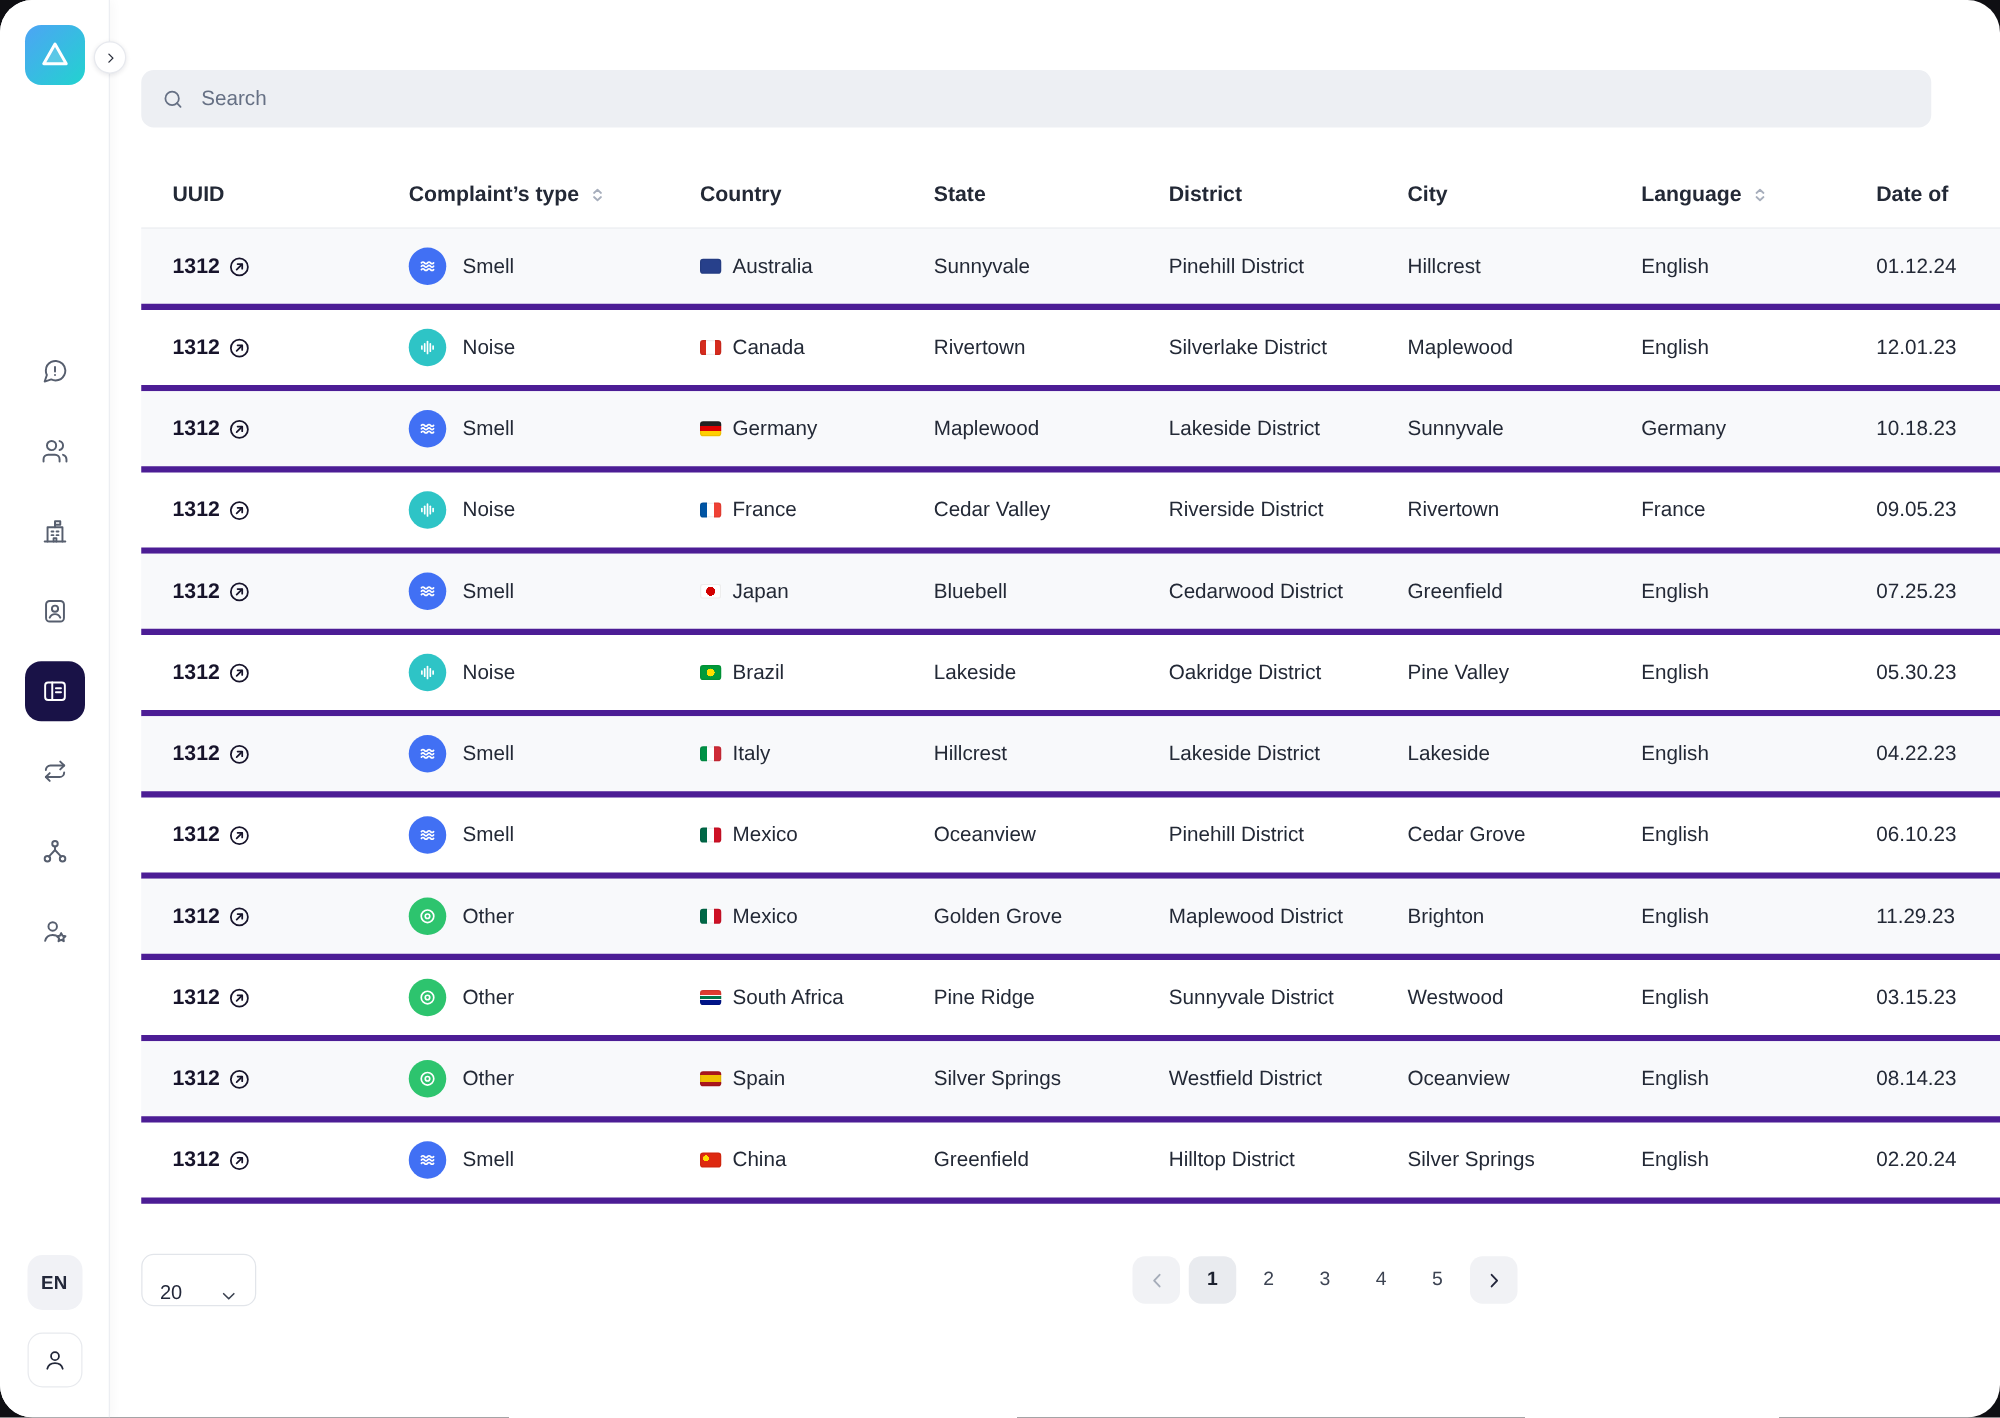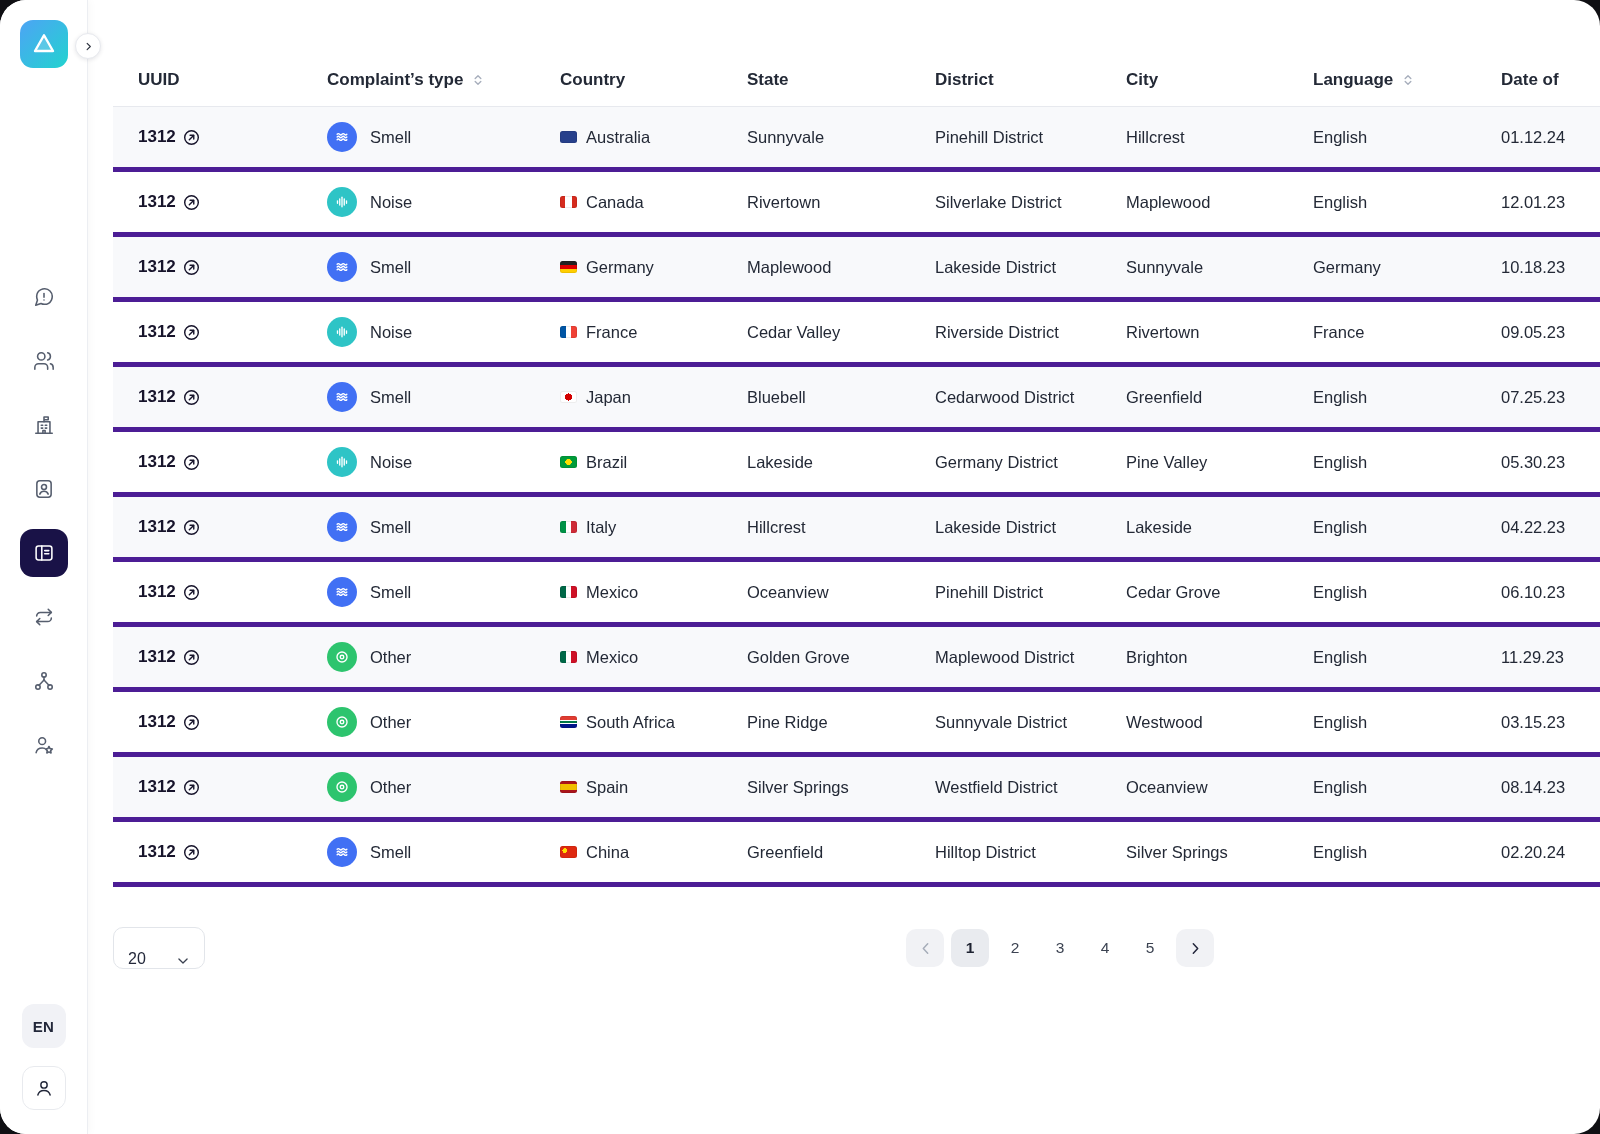--- a/index.html
+++ b/index.html
@@ -269,20 +269,27 @@
         <svg viewBox="0 0 24 24" fill="none" stroke="currentColor" stroke-width="1.7" stroke-linecap="round" stroke-linejoin="round">
             <circle cx="12" cy="8.3" r="3.8"></circle>
             <path d="M4.6 20.4c.9-3.5 3.8-5.5 7.4-5.5s6.5 2 7.4 5.5"></path>
           </svg>
       </button>
     </div>
   </aside>
 
   <main class="main">
 
+    <div class="search-bar">
+      <svg viewBox="0 0 24 24" fill="none" stroke="currentColor" stroke-width="1.8" stroke-linecap="round">
+          <circle cx="11" cy="11" r="6.8"></circle>
+          <path d="m19.5 19.5-3.6-3.6"></path>
+        </svg>
+      <input type="text" placeholder="Search" style="">
+    </div>
 
     <div class="table">
       <div class="thead">
           <div class="th">
             <span>UUID</span>
           </div>
           <div class="th">
             <span>Complaint’s type</span>
             <span class="sort-icon">
               <svg viewBox="0 0 14 14" fill="none" stroke="currentColor" stroke-linecap="round" stroke-linejoin="round" stroke-width="1.4">
@@ -497,21 +504,21 @@
                   <path d="M18 10.4v3.2"></path>
                 </svg>
               </span>
       <span>Noise</span>
     </div>
     <div class="td country-cell">
       <span class="flag" style="background:radial-gradient(circle at 50% 50%,#ffdf00 0 30%,#009b3a 31% 100%)"></span>
       <span>Brazil</span>
     </div>
     <div class="td">Lakeside</div>
-    <div class="td">Germany District</div>
+    <div class="td">Oakridge District</div>
     <div class="td">Pine Valley</div>
     <div class="td">English</div>
     <div class="td">05.30.23</div>
           </div>
           <div class="trow">
     <div class="td uuid-cell">
       <span>1312</span>
       <span class="ext">
                 <svg viewBox="0 0 18 18" fill="none" stroke="currentColor" stroke-linecap="round" stroke-linejoin="round" stroke-width="1.5">
                   <circle cx="9" cy="9" r="7.2"></circle>

